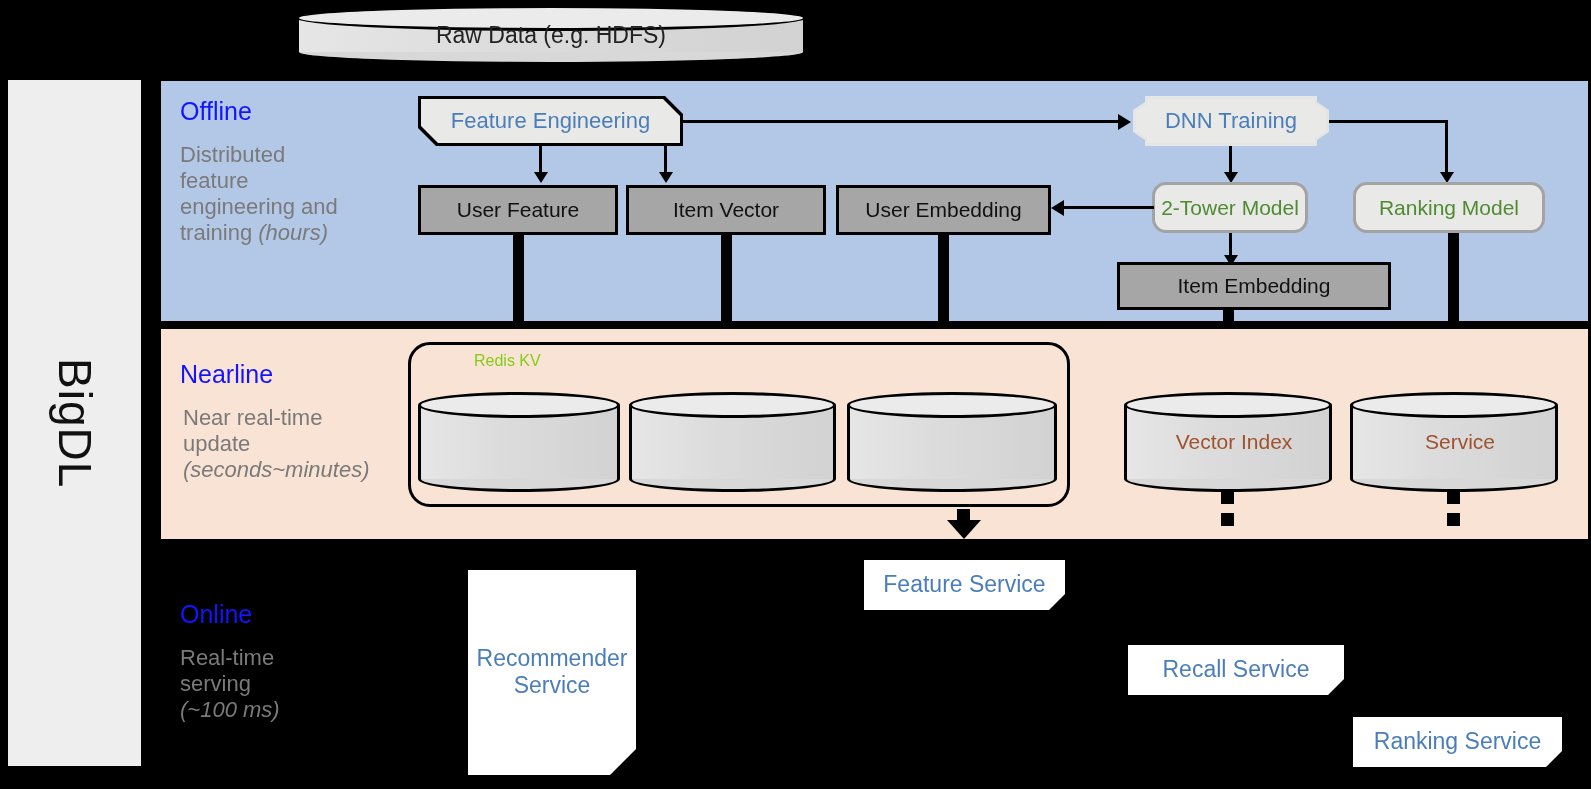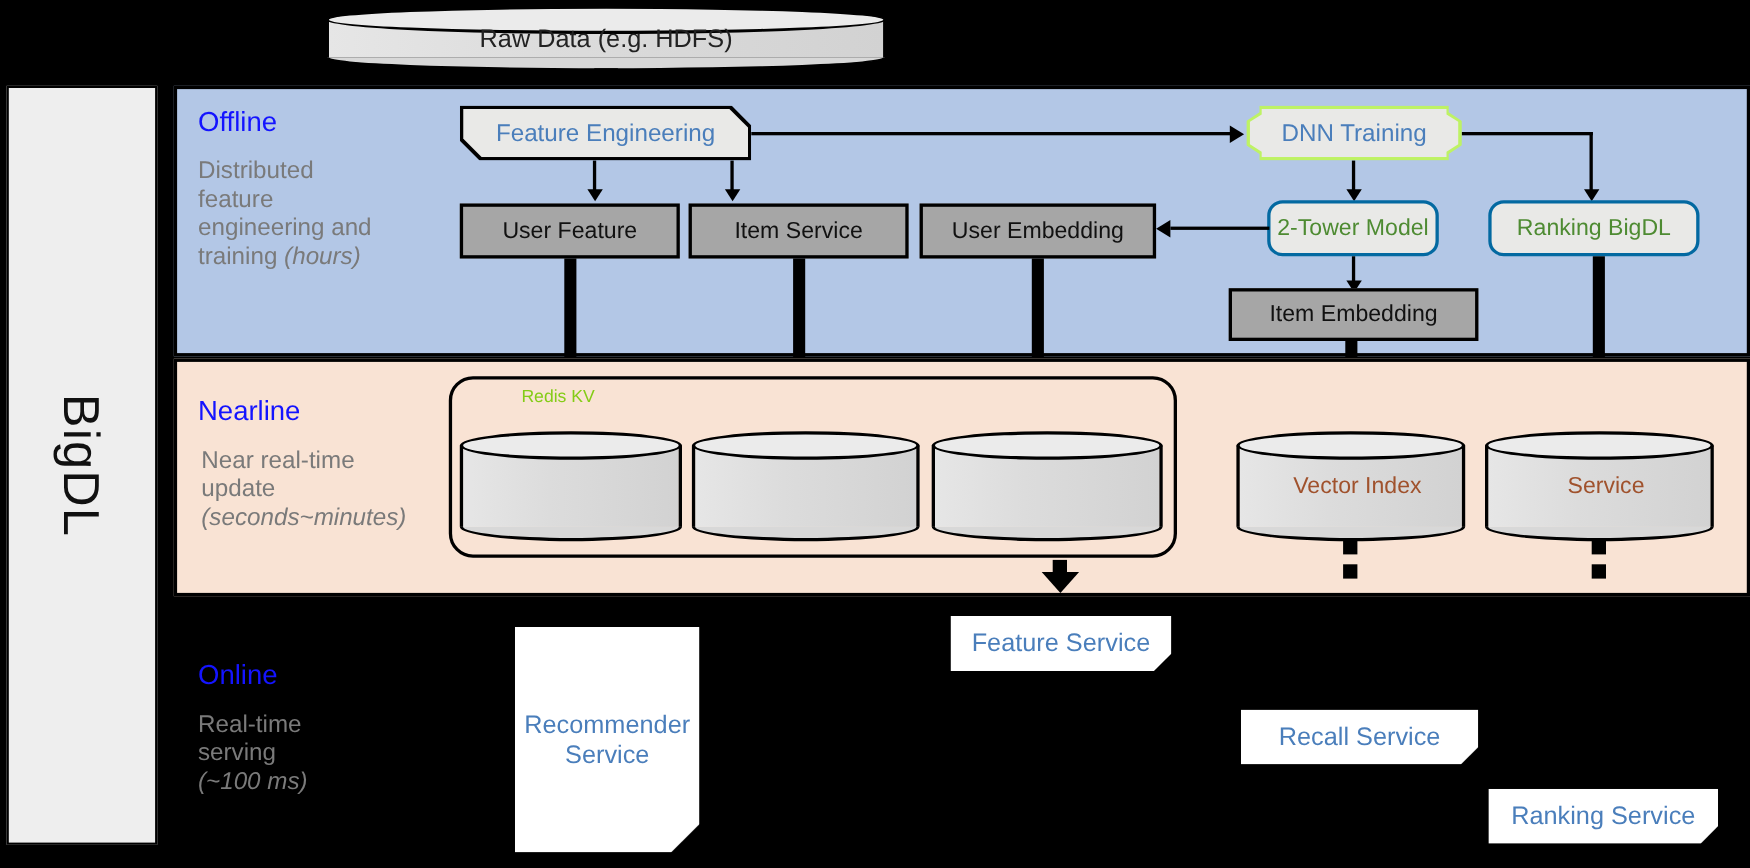--- a/index.html
+++ b/index.html
@@ -25,35 +25,35 @@
   .band-sub i{font-style:italic;}
 
   
   .node{position:absolute;box-sizing:border-box;display:flex;
         align-items:center;justify-content:center;text-align:center;}
   .nlabel{font-size:21px;line-height:1.12;}
 
   
   .graybox{background:#a6a6a6;border:3px solid #000;color:#111;}
   
-  .procbox{background:#e9e9e7;border:3px solid #0369a1;}
+  .procbox{background:#e9e9e7;border:3px solid #a3a3a3;}
   .blue-txt{color:#4a7ebb;}
   .green-txt{color:#4e8b32;}
   .brown-txt{color:#a0522d;padding-left:12px;}
 
   .rounded{border-radius:14px;}
 
   
   .cutcorner{clip-path:polygon(0 0, calc(100% - 18px) 0, 100% 18px, 100% 100%,
                                18px 100%, 0 calc(100% - 18px));
              background:#e9e9e7;outline:none;}
   .cutwrap{background:#000;}
 
   
-  .bracket{background:#bef264;align-items:center;}
+  .bracket{background:#e5e5e5;align-items:center;}
 
   
   .cyl{position:absolute;}
   .cyl .body{position:absolute;left:0;right:0;top:13px;bottom:13px;
      background:linear-gradient(to right,#e6e6e6,#dcdcdc 40%,#d2d2d2);
      border-left:3px solid #000;border-right:3px solid #000;}
   .cyl .top{position:absolute;left:0;right:0;top:0;height:26px;
      background:#ebebeb;border:3px solid #000;border-radius:50%;box-sizing:border-box;}
   .cyl .bot{position:absolute;left:0;right:0;bottom:0;height:26px;
      background:#d8d8d8;border:3px solid #000;border-radius:50%;box-sizing:border-box;
@@ -148,41 +148,41 @@
   <div class="ah-down-sm" style="left:1224px;top:172px;"></div>
 
   <div class="ln thinH" style="left:1329px;top:120px;width:119px;"></div>
   <div class="ln thin" style="left:1445px;top:120px;height:54px;"></div>
   <div class="ah-down-sm" style="left:1440px;top:172px;"></div>
 
   <div class="node graybox" style="left:418px;top:185px;width:200px;height:50px;">
     <span class="nlabel">User Feature</span>
   </div>
   <div class="node graybox" style="left:626px;top:185px;width:200px;height:50px;">
-    <span class="nlabel">Item Service</span>
+    <span class="nlabel">Item Vector</span>
   </div>
   <div class="node graybox" style="left:836px;top:185px;width:215px;height:50px;">
     <span class="nlabel">User Embedding</span>
   </div>
 
   <div class="node procbox rounded" style="left:1152px;top:182px;width:156px;height:51px;">
     <span class="nlabel green-txt">2-Tower Model</span>
   </div>
 
   <div class="node procbox rounded" style="left:1353px;top:182px;width:192px;height:51px;">
-    <span class="nlabel green-txt">Ranking BigDL</span>
+    <span class="nlabel green-txt">Ranking Model</span>
   </div>
 
   <div class="ln thinH" style="left:1064px;top:206px;width:90px;"></div>
   <div class="ah-left" style="left:1051px;top:200px;"></div>
 
   <div class="ln thin" style="left:1229px;top:233px;height:24px;"></div>
   <div class="ah-down-sm" style="left:1224px;top:255px;"></div>
 
-  <div class="node graybox" style="left:1117px;top:262px;width:227px;height:48px;">
+  <div class="node graybox" style="left:1117px;top:262px;width:274px;height:48px;">
     <span class="nlabel">Item Embedding</span>
   </div>
 
   <div class="ln thick" style="left:513px;top:235px;height:158px;"></div>
   <div class="ah-down" style="left:508px;top:385px;"></div>
 
   <div class="ln thick" style="left:721px;top:235px;height:158px;"></div>
   <div class="ah-down" style="left:716px;top:385px;"></div>
 
   <div class="ln thick" style="left:938px;top:235px;height:158px;"></div>

